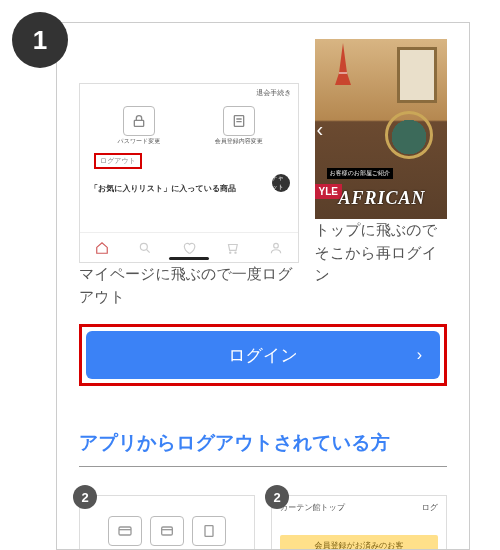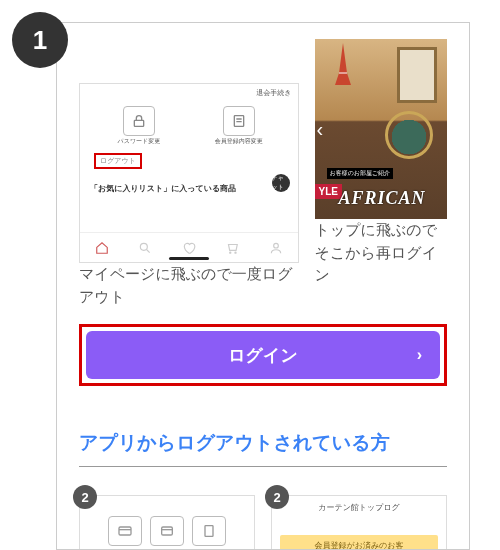--- a/index.html
+++ b/index.html
@@ -193,30 +193,30 @@
     line-height: 1.5;
   }
 
   
   .login-wrap {
     margin-top: 16px;
     border: 3px solid #d60000;
     padding: 4px;
   }
   .login-btn {
-    background: #8b5cf6;
+    background: #3b82f6;
     color: #fff;
     border-radius: 6px;
     height: 48px;
     display: flex;
     align-items: center;
     justify-content: center;
     position: relative;
     font-size: 17px;
-    font-weight: 700;
+    font-weight: 400;
     cursor: pointer;
   }
   .login-btn .chev {
     position: absolute;
     right: 18px;
     top: 50%;
     transform: translateY(-50%);
     font-size: 16px;
   }
 
@@ -252,21 +252,21 @@
     background:#fff;
     overflow:hidden;
     font-size:7px;
     color:#777;
   }
   .mini2 .tiles2 {
     display:flex; gap:8px; padding:20px 10px 2px 10px; justify-content:center;
   }
   .tiles2 .tile-icon { width:34px; height:30px; }
   .mini2-header {
-    display:flex; justify-content:center;
+    display:flex; justify-content:space-between;
     padding:6px 8px; font-size:8px; color:#555;
   }
   .yellow-strip {
     margin:16px 8px 0 8px;
     background:#ffe08a;
     color:#7a5e10;
     font-size:8px;
     text-align:center;
     padding:5px 6px;
     border-radius:2px;

